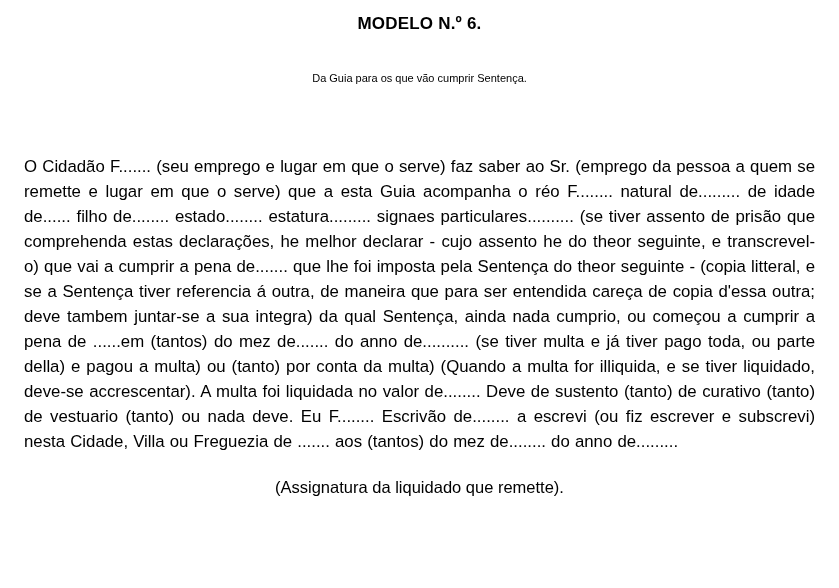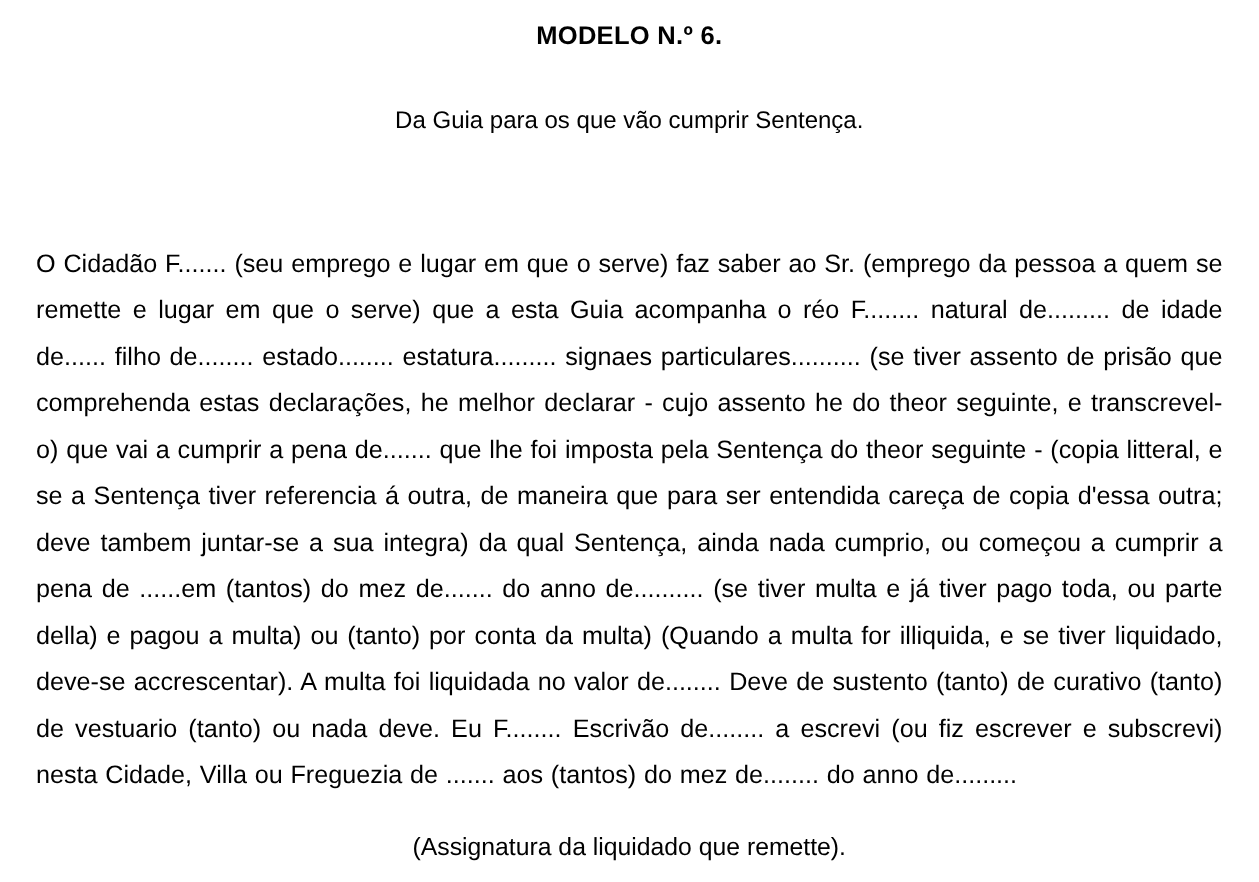--- a/index.html
+++ b/index.html
@@ -21,28 +21,28 @@
   .doc-title {
     margin: 0;
     text-align: center;
     font-size: 17px;
     font-weight: bold;
     letter-spacing: 0.2px;
   }
   .doc-subtitle {
     margin: 38px 0 0 0;
     text-align: center;
-    font-size: 16px;
+    font-size: 11px;
     font-weight: normal;
   }
   .doc-body {
     margin: 70px 0 0 0;
     text-align: justify;
     font-size: 16.8px;
-    line-height: 31px;
+    line-height: 25px;
     word-spacing: 0.5px;
   }
   .doc-signature {
     margin: 24px 0 0 0;
     text-align: center;
     font-size: 16.5px;
   }
 </style>
 </head>
 <body>

